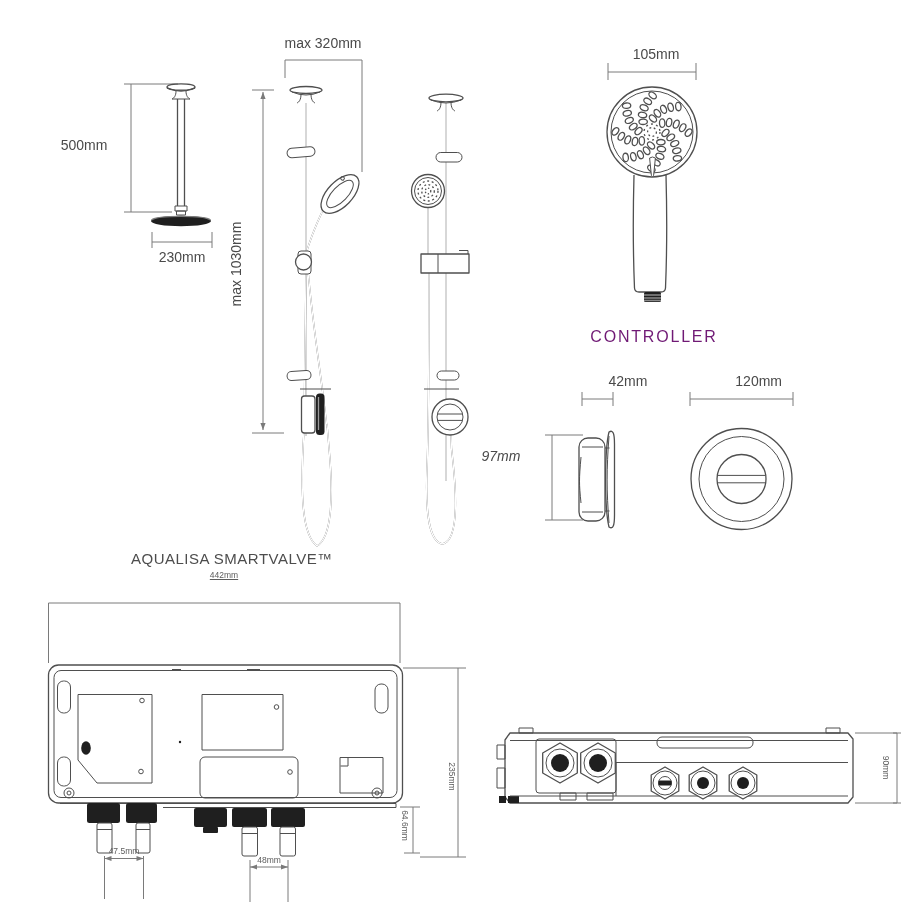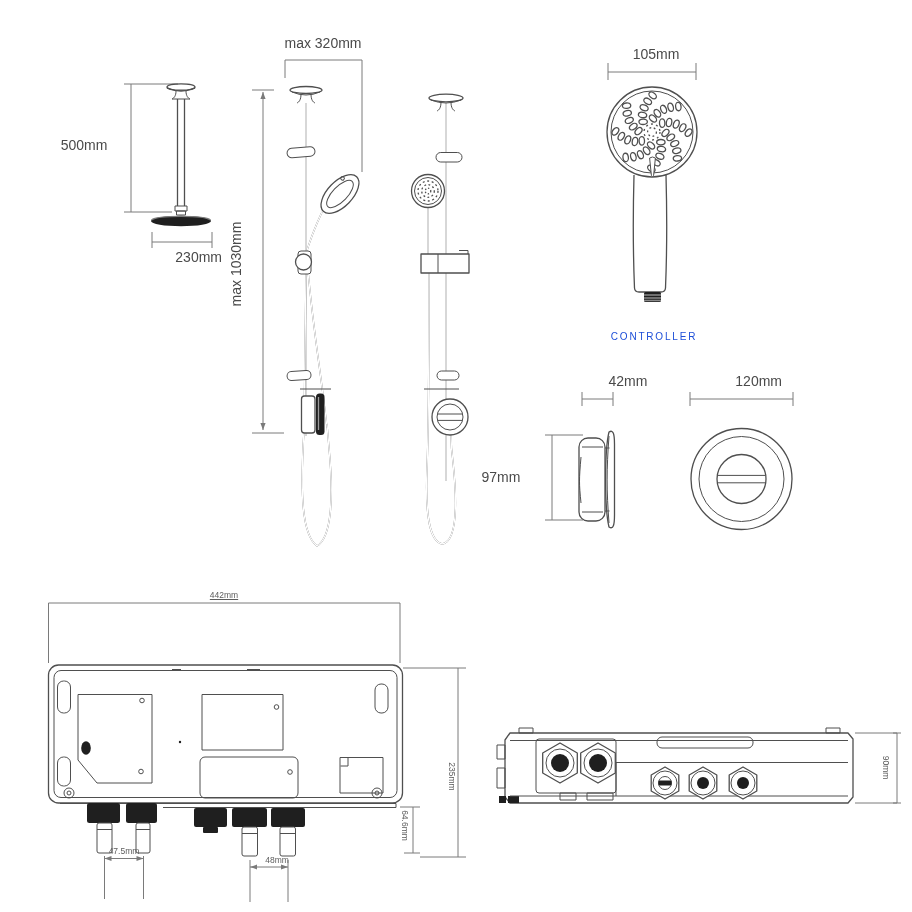--- a/index.html
+++ b/index.html
@@ -14,21 +14,21 @@
   .thin{stroke-width:1;}
   .dim{stroke:var(--dim);stroke-width:1;}
   .dk{fill:var(--dark_fill);stroke:none;}
   .wf{fill:#fff;}
   .ah{fill:var(--dim);stroke:none;}
   .lbl{position:absolute;font-size:14px;line-height:16px;color:var(--text);
        text-align:center;white-space:nowrap;}
   .right{}
   .left{text-align:left;}
   .sm{font-size:8.5px;line-height:11px;color:#5d5d5d;}
-  .caps{font-size:10px;letter-spacing:1.8px;color:#1d4ed8;}
+  .caps{font-size:16px;letter-spacing:1.8px;color:#701a75;}
   .title{font-size:15px;letter-spacing:0.5px;color:#4d4d4d;}
   .rot-cw{transform:rotate(90deg);}
   .rot-ccw{transform:rotate(-90deg);}
 </style>
 </head>
 <body>
 
 <div class="canvas">
 
 <svg width="912" height="912" viewBox="0 0 912 912">
@@ -263,28 +263,29 @@
     <path class="wf ln" d="M703,767 l13.8,8 v16 l-13.8,8 l-13.8,-8 v-16 Z"></path>
     <circle class="ln thin" cx="703" cy="783" r="12"></circle>
     <circle class="dk" cx="703" cy="783" r="6"></circle>
     <path class="wf ln" d="M743,767 l13.8,8 v16 l-13.8,8 l-13.8,-8 v-16 Z"></path>
     <circle class="ln thin" cx="743" cy="783" r="12"></circle>
     <circle class="dk" cx="743" cy="783" r="6"></circle>
   </g>
 </svg>
 
 <div class="lbl right" style="left:44px;top:137px;width:80px;">500mm</div>
-<div class="lbl" style="left:142px;top:249px;width:80px;text-align:right;">230mm</div>
+<div class="lbl" style="left:142px;top:249px;width:80px;">230mm</div>
 <div class="lbl" style="left:263px;top:35px;width:120px;">max 320mm</div>
 <div class="lbl rot-ccw" style="left:186px;top:256px;width:100px;">max 1030mm</div>
 <div class="lbl" style="left:616px;top:46px;width:80px;">105mm</div>
 <div class="lbl caps" style="left:574px;top:329px;width:160px;">CONTROLLER</div>
 <div class="lbl" style="left:588px;top:373px;width:80px;">42mm</div>
-<div class="lbl right" style="left:461px;top:469px;width:80px;">97mm</div>
+<div class="lbl right" style="left:461px;top:448px;width:80px;font-style:italic;">97mm</div>
 <div class="lbl" style="left:702px;top:373px;width:80px;text-align:right;">120mm</div>
-<div class="lbl sm" style="left:194px;top:590px;width:60px;text-decoration:underline;">442mm</div>
+<div class="lbl title left" style="left:131px;top:551px;width:280px;">AQUALISA SMARTVALVE™</div>
+<div class="lbl sm" style="left:194px;top:570px;width:60px;text-decoration:underline;">442mm</div>
 <div class="lbl sm rot-cw" style="left:421px;top:771px;width:60px;">235mm</div>
 <div class="lbl sm rot-cw" style="left:374px;top:820px;width:60px;">64.6mm</div>
 <div class="lbl sm" style="left:94px;top:846px;width:60px;text-align:center;">47.5mm</div>
-<div class="lbl sm" style="left:247px;top:855px;width:60px;">48mm</div>
+<div class="lbl sm" style="left:239px;top:855px;width:60px;">48mm</div>
 <div class="lbl sm rot-cw" style="left:855px;top:762px;width:60px;">90mm</div>
 
 </div>
 
 </body></html>

